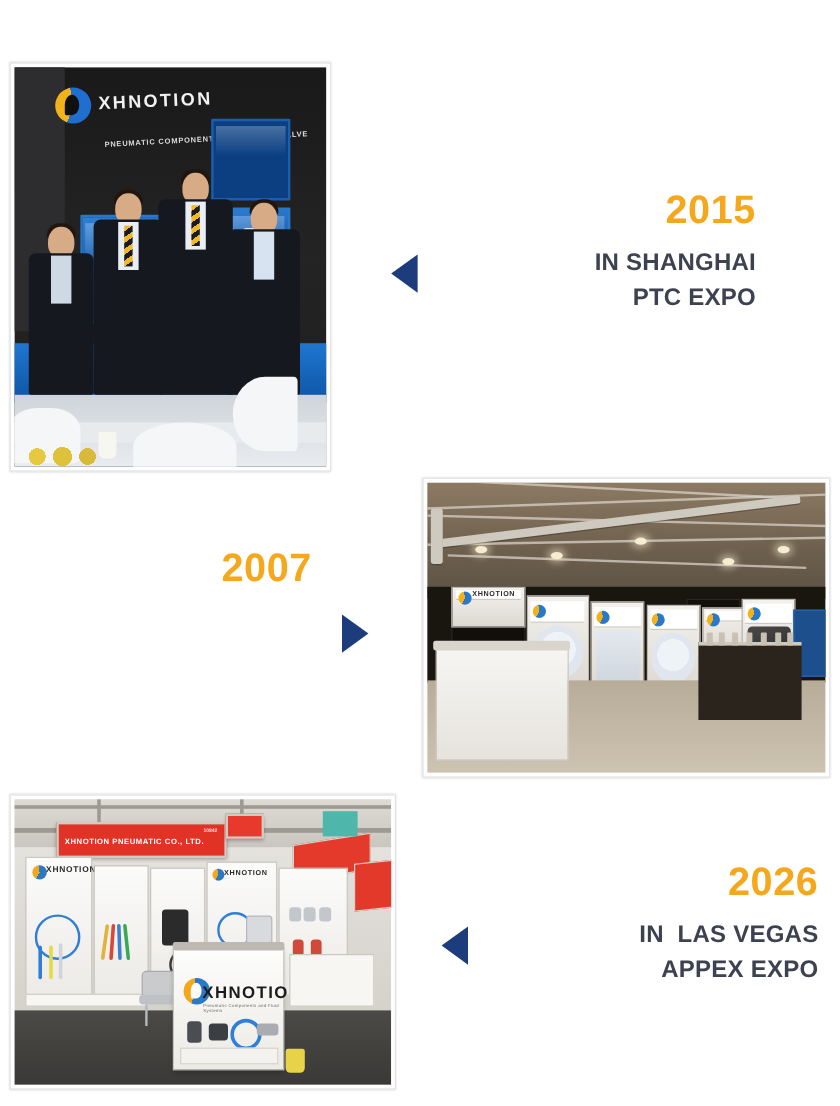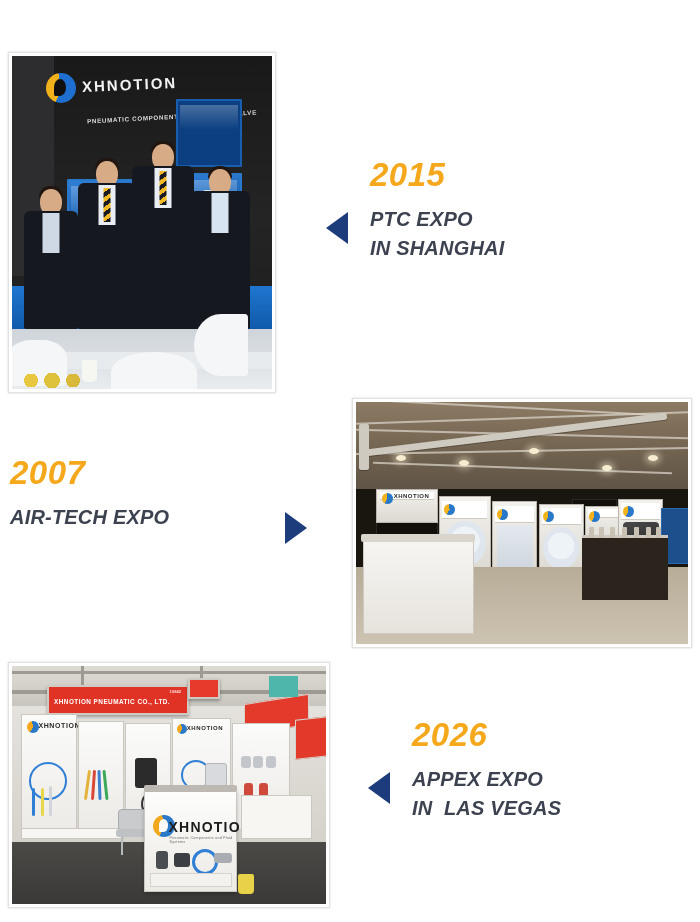--- a/index.html
+++ b/index.html
@@ -35,21 +35,21 @@
     box-shadow:0 0 2px rgba(0,0,0,.18);
     overflow:hidden;
     box-sizing:border-box;
     padding:3px;
   }
   .photo .canvas{
     position:relative;width:100%;height:100%;overflow:hidden;
   }
 
   
-  .caption{position:absolute;text-align:left;font-style:italic;}
+  .caption{position:absolute;text-align:right;}
   .year{
     font-size:33px;font-weight:bold;color:#f5a81c;
     line-height:1;margin:0 0 14px 0;letter-spacing:0.5px;
   }
   .cap-line{
     font-size:20px;font-weight:bold;color:#3d4250;
     line-height:1.45;letter-spacing:0.2px;white-space:pre;
   }
 
   
@@ -275,27 +275,26 @@
       <div class="chair ch-3"></div>
       <div class="cup"></div>
       <div class="fruit"></div>
     </div>
   </div>
 
   <div class="arrow left" style="left:326px;top:212px;"></div>
 
   <div class="caption" style="left:370px;top:158px;width:260px;">
     <div class="year">2015</div>
+    <div class="cap-line">IN SHANGHAI</div>
     <div class="cap-line">PTC EXPO</div>
-    <div class="cap-line">IN SHANGHAI</div>
   </div>
 
   <div class="caption" style="left:10px;top:456px;width:250px;">
     <div class="year">2007</div>
-    <div class="cap-line">AIR-TECH EXPO</div>
   </div>
 
   <div class="arrow right" style="left:285px;top:512px;"></div>
 
   <div class="photo p2" style="left:352px;top:398px;width:340px;height:250px;">
     <div class="canvas">
       <div class="ceil"></div>
       <div class="truss" style="left:0;top:6%;width:100%;transform:rotate(-2deg);"></div>
       <div class="truss" style="left:0;top:13%;width:100%;transform:rotate(1.5deg);"></div>
       <div class="truss" style="left:0;top:20%;width:100%;transform:rotate(-1deg);"></div>
@@ -442,17 +441,17 @@
 
       <div class="bin" style="left:72%;bottom:4%;width:16px;height:20px;"></div>
       <div class="shelf" style="left:73%;top:54%;width:22%;height:18%;"></div>
     </div>
   </div>
 
   <div class="arrow left" style="left:368px;top:772px;"></div>
 
   <div class="caption" style="left:412px;top:718px;width:270px;">
     <div class="year">2026</div>
+    <div class="cap-line">IN  LAS VEGAS</div>
     <div class="cap-line">APPEX EXPO</div>
-    <div class="cap-line">IN  LAS VEGAS</div>
   </div>
 
 </div>
 
 </body></html>

